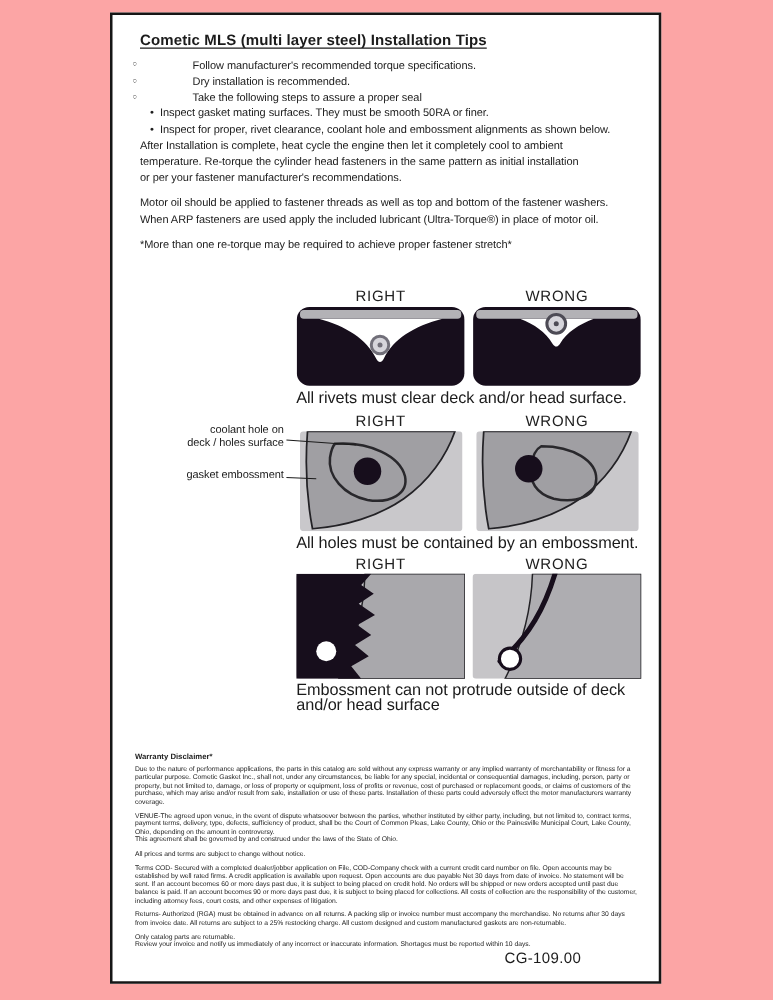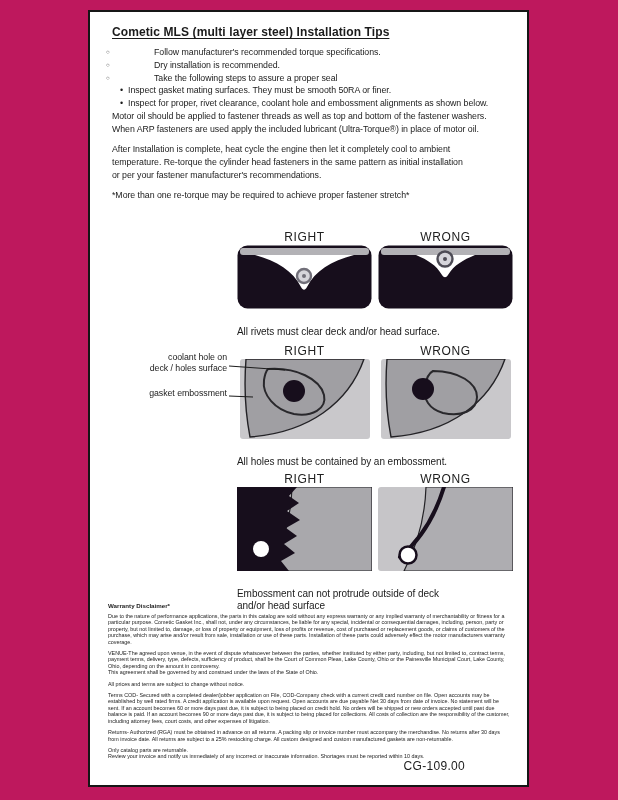--- a/index.html
+++ b/index.html
@@ -1,18 +1,18 @@
 <!DOCTYPE html>
 <html><head>
 <meta charset="utf-8">
 <style>
   * { margin:0; padding:0; box-sizing:border-box; }
   html,body { background:#ffffff; }
   body { font-family:"Liberation Sans", sans-serif; color:#1b1b1b; }
-  .page { position:relative; width:618px; height:800px; background:#be185d; overflow:hidden; }
+  .page { position:relative; width:618px; height:800px; background:#fca5a5; overflow:hidden; }
   .frame { position:absolute; left:88px; top:10px; width:441px; height:777px;
            border:2px solid #161616; background:#ffffff; }
   .content { padding:13px 16px 0 22px; }
   .title { font-size:12px; font-weight:bold; text-decoration:underline; text-underline-offset:2px;
            letter-spacing:0.1px; margin-bottom:7px; }
   .tips { list-style:none; margin-top:7px; font-size:8.8px; letter-spacing:-0.05px; }
   .tips li { display:flex; line-height:12.8px; }
   .tips li.l1 { margin-left:-6px;gap:40px; }
   .tips li.l2 { margin-left:8px; }
   .tips .m1 { width:8px; font-size:6px; line-height:12.8px; flex:0 0 8px; }
@@ -21,21 +21,21 @@
   .body-p { font-size:8.8px; letter-spacing:-0.05px; line-height:13px; margin-bottom:7px; }
   .pre { white-space:pre-line; }
   
   .figures { position:absolute; left:147px; top:218px; width:280px; }
   .fig-row { position:relative; margin-bottom:6px; }
   .fig-row.r2 { margin-bottom:4px; }
   .fig-cols { display:flex; gap:6px;align-items:flex-end; }
   .fig-col { width:135px; }
   .fig-header { font-size:12px; letter-spacing:0.6px; text-align:center; height:15px; color:#202020; }
   .fig-col svg { display:block; margin:0 auto; }
-  .fig-caption { font-size:10px; letter-spacing:-0.05px; line-height:12px; margin-top:17px; }
+  .fig-caption { font-size:13px; letter-spacing:-0.05px; line-height:12px; margin-top:3px; }
   .callout { position:absolute; left:-116px; width:106px; text-align:right;
              font-size:8.8px; line-height:11px; letter-spacing:-0.05px; }
   .callout.c1 { top:8px; }
   .callout.c2 { top:44px; }
   .callout-lines { position:absolute; left:-8px; top:14px; }
   
   .warranty { position:absolute; left:18px; top:590px; width:404px; color:#222; }
   .w-head { font-size:6.2px; font-weight:bold; margin-bottom:4px; }
   .w-p { font-size:5.4px; line-height:6.4px; margin-bottom:5px; }
   .w-p.tight { margin-bottom:0; }
@@ -66,25 +66,25 @@
         <li class="l2">
           <span class="m2">•</span>
           <span>Inspect gasket mating surfaces.  They must be smooth 50RA or finer.</span>
         </li>
         <li class="l2">
           <span class="m2">•</span>
           <span>Inspect for proper, rivet clearance, coolant hole and embossment alignments as shown below.</span>
         </li>
       </ul>
 
-      <p class="body-p pre">Motor oil should be applied to fastener threads as well as top and bottom of the fastener washers.
-When ARP fasteners are used apply the included lubricant (Ultra-Torque®) in place of motor oil.</p>
       <p class="body-p pre">After Installation is complete, heat cycle the engine then let it completely cool to ambient
 temperature. Re-torque the cylinder head fasteners in the same pattern as initial installation
 or per your fastener manufacturer's recommendations.</p>
+      <p class="body-p pre">Motor oil should be applied to fastener threads as well as top and bottom of the fastener washers.
+When ARP fasteners are used apply the included lubricant (Ultra-Torque®) in place of motor oil.</p>
       <p class="body-p">*More than one re-torque may be required to achieve proper fastener stretch*</p>
     </div>
 
     <div class="figures">
 
       <div class="fig-row">
         <div class="fig-cols">
           <div class="fig-col">
             <div class="fig-header">RIGHT</div>
             <svg width="135" height="64" viewBox="0 0 135 64">

